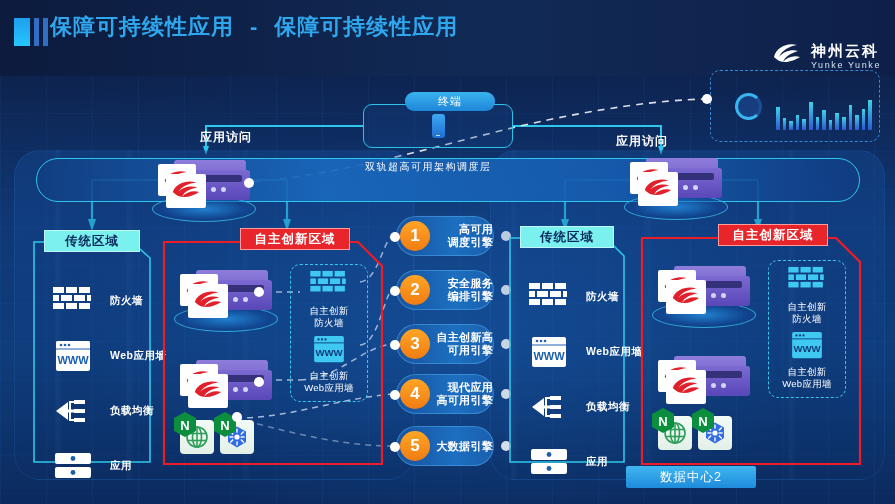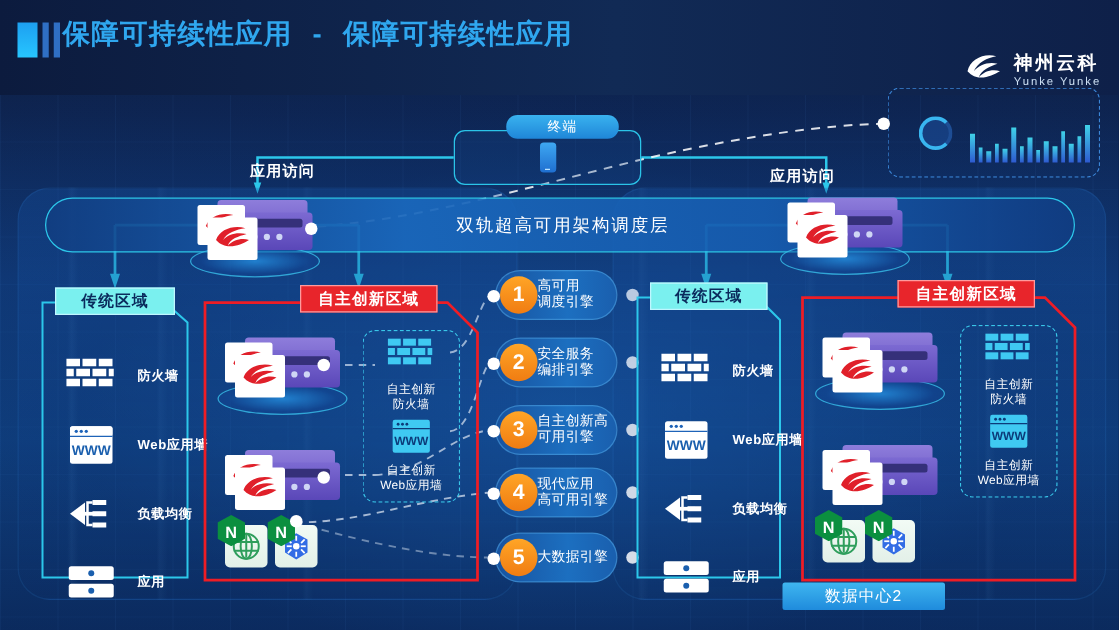--- a/index.html
+++ b/index.html
@@ -79,21 +79,21 @@
               border: 1.5px dashed #3b86d8; border-radius: 10px; }
   .donut { position:absolute; left: 735px; top: 93px; width: 27px; height: 27px; border-radius:50%;
            border: 3.5px solid #39b6f0; border-right-color: rgba(45,110,190,0.35); background: rgba(30,80,160,0.55); }
   .bars { position:absolute; left: 776px; top: 85px; width: 96px; height: 45px; display:flex; align-items:flex-end; gap: 3px;}
   .bars i { display:block; width: 6px; background: linear-gradient(180deg,#3fd2e8,#2e5ad0); }
 
   
   .sched { position:absolute; left: 36px; top: 158px; width: 824px; height: 44px;
            border-radius: 22px; border: 1.5px solid #2cc7ea;
            background: linear-gradient(90deg, rgba(17,62,130,0.85) 0%, rgba(26,105,190,0.9) 35%, rgba(22,92,175,0.9) 70%, rgba(16,60,130,0.85) 100%); }
-  .sched-label { position:absolute; left: 365px; top: 172px; font-size: 14px; color:#ffffff; letter-spacing: 1.5px; }
+  .sched-label { position:absolute; left: 365px; top: 160px; font-size: 10px; color:#ffffff; letter-spacing: 1.5px; }
 
   
   .dc-capsule { position:absolute; top: 150px; height: 330px; border-radius: 26px;
                 background: linear-gradient(180deg, rgba(22,80,160,0.35), rgba(14,48,105,0.15));
                 border: 1px solid rgba(60,150,230,0.12); }
   #dc1-capsule { left: 14px; width: 400px; }
   #dc2-capsule { left: 490px; width: 395px; }
 
   
   .srvstack { position: absolute; width: 92px; height: 52px; }
@@ -135,21 +135,21 @@
              background: linear-gradient(180deg,#3fb6f0,#1f8bdc); }
 
   
   .engine { position:absolute; left: 396px; width: 98px; height: 40px; border-radius: 20px;
             background: linear-gradient(90deg, #18539f 0%, #1c6fc0 60%, #1a5fae 100%);
             border: 1px solid rgba(90,180,240,0.45);
             display:flex; align-items:center; }
   .engine .num { width: 30px; height: 30px; margin-left: 3px; border-radius: 50%; flex: none;
                  background: linear-gradient(180deg,#ffa526,#f07c12); color:#fff;
                  font-size: 17px; font-weight: bold; display:flex; align-items:center; justify-content:center; }
-  .engine .etxt { flex:1; text-align:left; font-size: 11px; font-weight: normal; color:#ffffff; line-height: 13px; letter-spacing:.3px; }
+  .engine .etxt { flex:1; text-align:right; font-size: 11px; font-weight: bold; color:#ffffff; line-height: 13px; letter-spacing:.3px; }
   .engine .dotL { position:absolute; left: -7px; top: 15px; width: 10px; height: 10px; border-radius:50%; background:#fff; }
 
   .node-dot { position:absolute; width: 10px; height: 10px; border-radius: 50%; background:#fff; z-index: 7;}
 </style>
 </head>
 <body>
 
 <div id="stage">
   <div class="mesh"></div>
   <div class="glowstreaks"></div>

